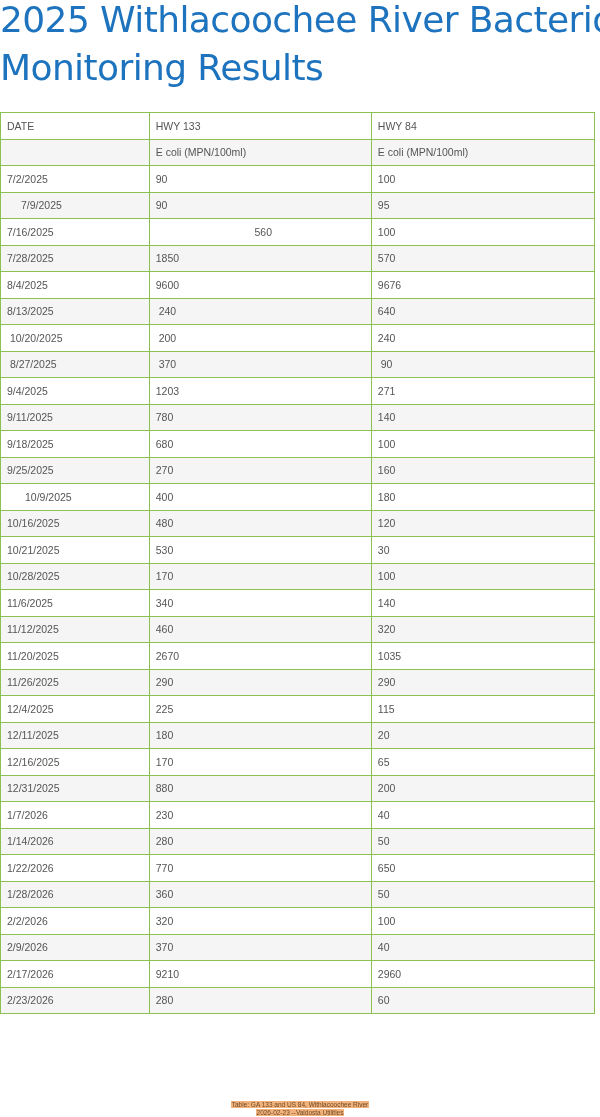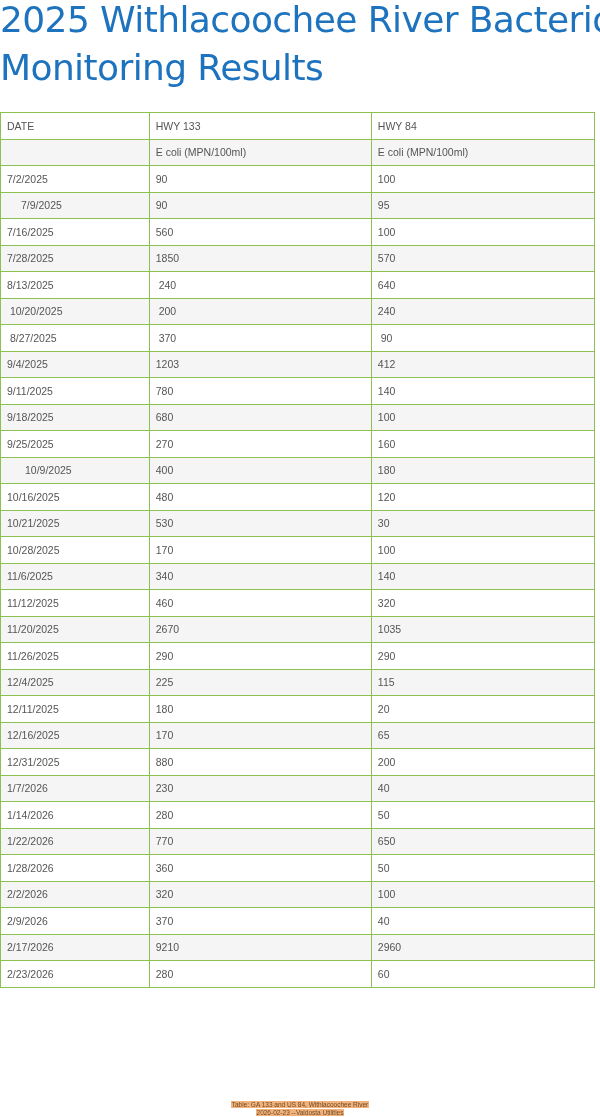--- a/index.html
+++ b/index.html
@@ -100,47 +100,52 @@
         <td style="white-space: pre;">90</td>
         <td style="white-space: pre;">100</td>
       </tr>
       <tr>
         <td style="white-space: pre; padding-left: 20px;">7/9/2025</td>
         <td style="white-space: pre;">90</td>
         <td style="white-space: pre;">95</td>
       </tr>
       <tr>
         <td style="white-space: pre;">7/16/2025</td>
-        <td style="white-space: pre;">560</td>
+        <td style="white-space: pre; text-align: center;">560</td>
         <td style="white-space: pre;">100</td>
       </tr>
       <tr>
         <td style="white-space: pre;">7/28/2025</td>
         <td style="white-space: pre;">1850</td>
         <td style="white-space: pre;">570</td>
       </tr>
       <tr>
+        <td style="white-space: pre;">8/4/2025</td>
+        <td style="white-space: pre;">9600</td>
+        <td style="white-space: pre;">9676</td>
+      </tr>
+      <tr>
         <td style="white-space: pre;">8/13/2025</td>
         <td style="white-space: pre;"> 240</td>
         <td style="white-space: pre;">640</td>
       </tr>
       <tr>
         <td style="white-space: pre;"> 10/20/2025</td>
         <td style="white-space: pre;"> 200</td>
         <td style="white-space: pre;">240</td>
       </tr>
       <tr>
         <td style="white-space: pre;"> 8/27/2025</td>
         <td style="white-space: pre;"> 370</td>
         <td style="white-space: pre;"> 90</td>
       </tr>
       <tr>
         <td style="white-space: pre;">9/4/2025</td>
         <td style="white-space: pre;">1203</td>
-        <td style="white-space: pre;">412</td>
+        <td style="white-space: pre;">271</td>
       </tr>
       <tr>
         <td style="white-space: pre;">9/11/2025</td>
         <td style="white-space: pre;">780</td>
         <td style="white-space: pre;">140</td>
       </tr>
       <tr>
         <td style="white-space: pre;">9/18/2025</td>
         <td style="white-space: pre;">680</td>
         <td style="white-space: pre;">100</td>

